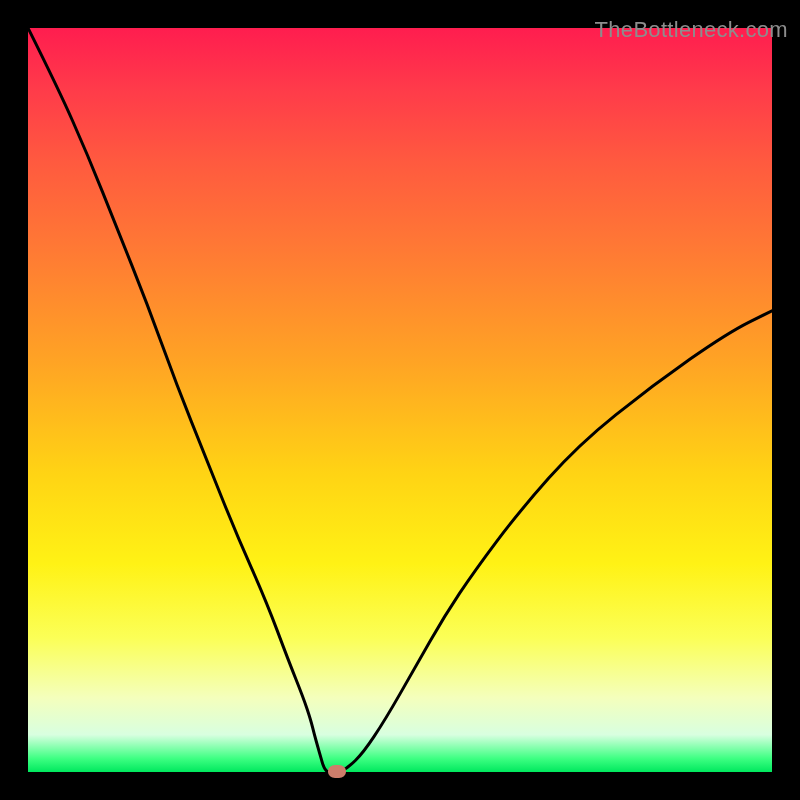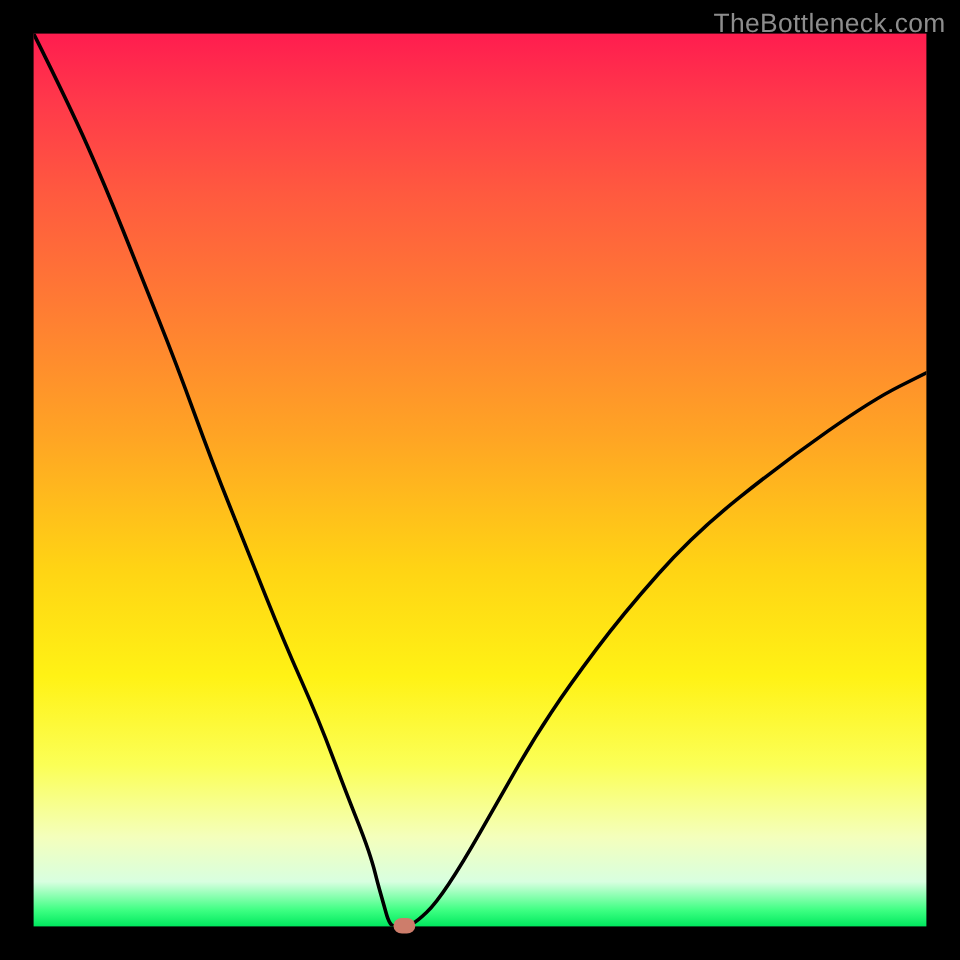--- a/index.html
+++ b/index.html
@@ -44,21 +44,21 @@
   }
   svg.curve {
     position: absolute;
     left: 0;
     top: 0;
     width: 744px;
     height: 744px;
   }
   .watermark {
     position: absolute;
-    top: 7px;
+    top: 17px;
     right: 12px;
     color: #8d8d8d;
     font-size: 22px;
     letter-spacing: 0.3px;
     user-select: none;
   }
   .source-marker {
     position: absolute;
     width: 18px;
     height: 13px;

